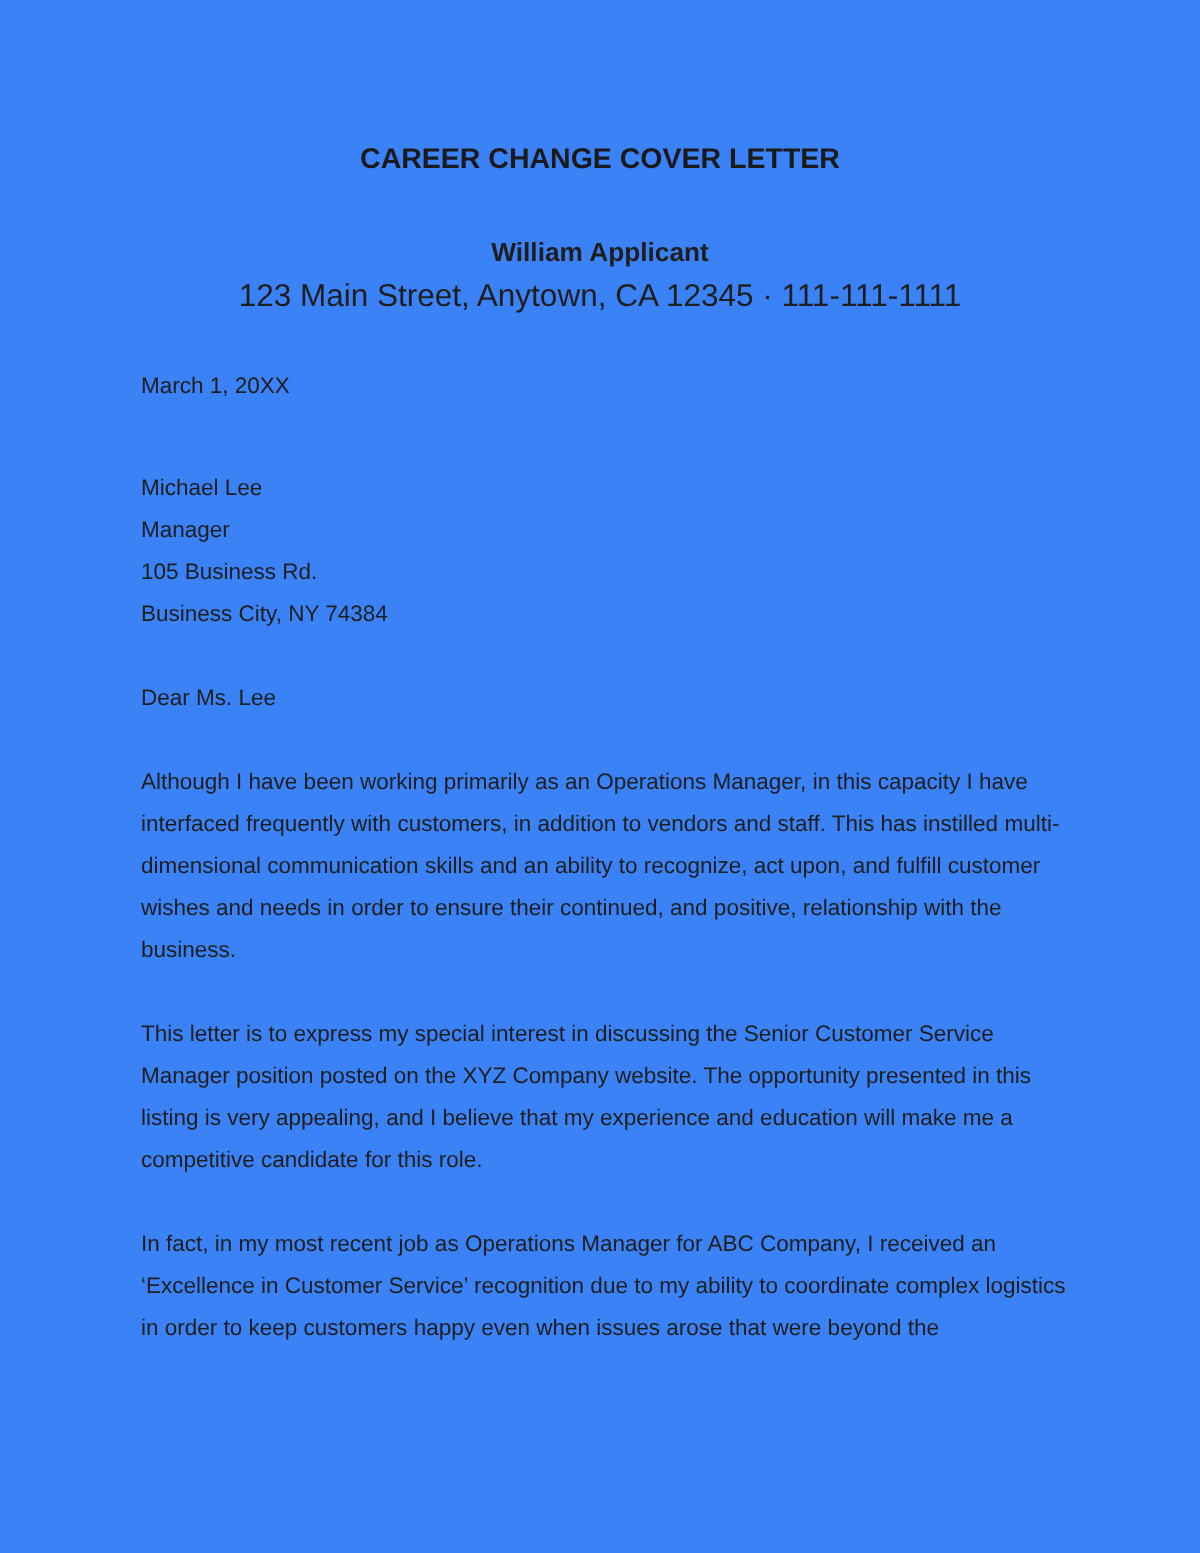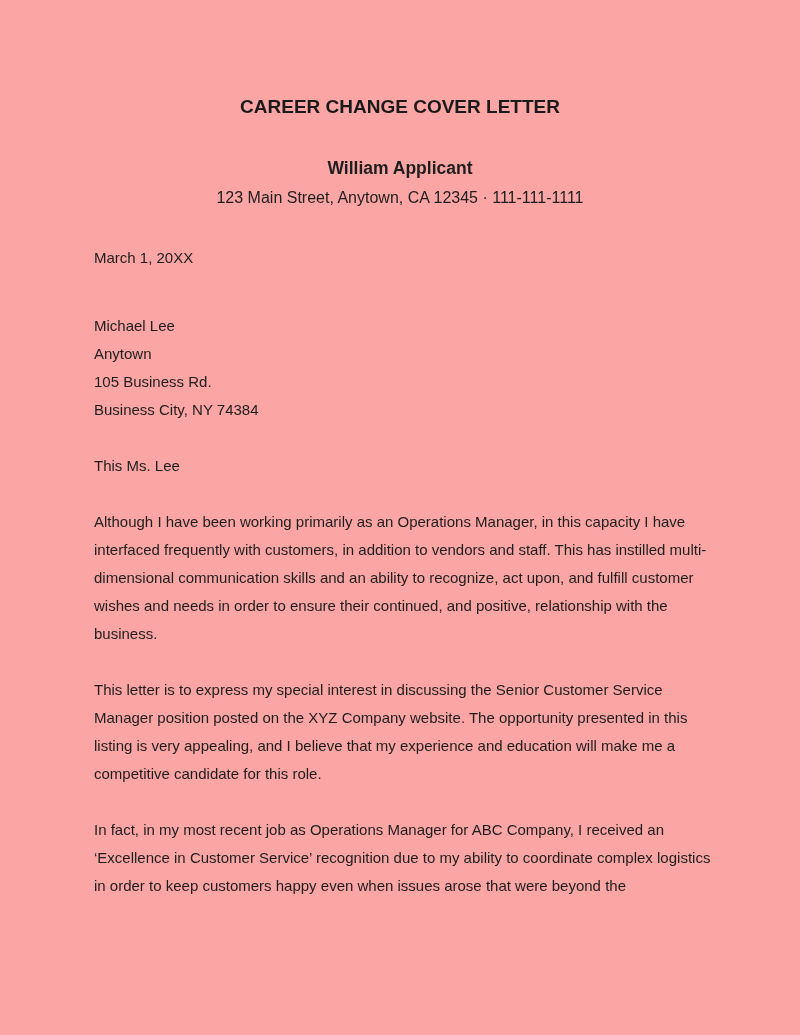--- a/index.html
+++ b/index.html
@@ -4,21 +4,21 @@
 <style>
   html, body {
     margin: 0;
     padding: 0;
     background: #ffffff;
   }
   .page {
     position: relative;
     width: 800px;
     height: 1035px;
-    background: #fca5a5;
+    background: #3b82f6;
     box-sizing: border-box;
     padding: 93px 94px 0 94px;
     font-family: "Liberation Sans", "DejaVu Sans", sans-serif;
     color: #1e1e1e;
     font-size: 15px;
     line-height: 28px;
     overflow: hidden;
   }
   .doc-title {
     text-align: center;
@@ -30,21 +30,21 @@
   }
   .sender-name {
     text-align: center;
     font-weight: 700;
     font-size: 17.5px;
     line-height: 28px;
     margin-top: 33px;
   }
   .sender-contact {
     text-align: center;
-    font-size: 16px;
+    font-size: 21px;
     line-height: 28px;
     margin-top: 2px;
   }
   .date-line {
     margin-top: 32px;
   }
   .recipient-block {
     margin-top: 40px;
   }
   .recipient-line {
@@ -67,26 +67,26 @@
   <div class="doc-title">CAREER CHANGE COVER LETTER</div>
 
   <div class="sender-name">William Applicant</div>
 
   <div class="sender-contact">123 Main Street, Anytown, CA 12345 · 111-111-1111</div>
 
   <div class="date-line">March 1, 20XX</div>
 
   <div class="recipient-block">
     <div class="recipient-line">Michael Lee</div>
-    <div class="recipient-line">Anytown</div>
+    <div class="recipient-line">Manager</div>
     <div class="recipient-line">105 Business Rd.</div>
     <div class="recipient-line">Business City, NY 74384</div>
   </div>
 
-  <div class="salutation">This Ms. Lee</div>
+  <div class="salutation">Dear Ms. Lee</div>
 
   <p class="para">Although I have been working primarily as an Operations Manager, in this capacity I have interfaced frequently with customers, in addition to vendors and staff. This has instilled multi-dimensional communication skills and an ability to recognize, act upon, and fulfill customer wishes and needs in order to ensure their continued, and positive, relationship with the business.</p>
 
   <p class="para">This letter is to express my special interest in discussing the Senior Customer Service Manager position posted on the XYZ Company website. The opportunity presented in this listing is very appealing, and I believe that my experience and education will make me a competitive candidate for this role.</p>
 
   <p class="para">In fact, in my most recent job as Operations Manager for ABC Company, I received an ‘Excellence in Customer Service’ recognition due to my ability to coordinate complex logistics in order to keep customers happy even when issues arose that were beyond the</p>
 
 </div>
 
 </body></html>

